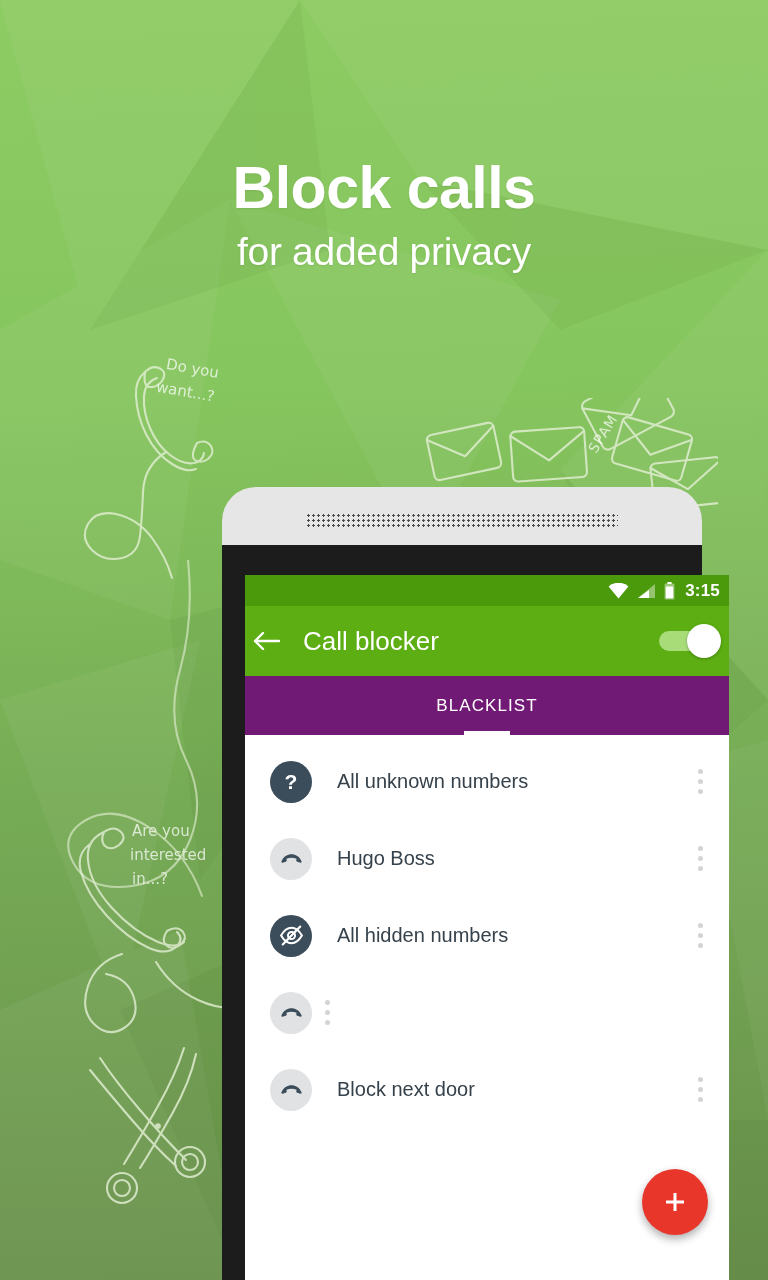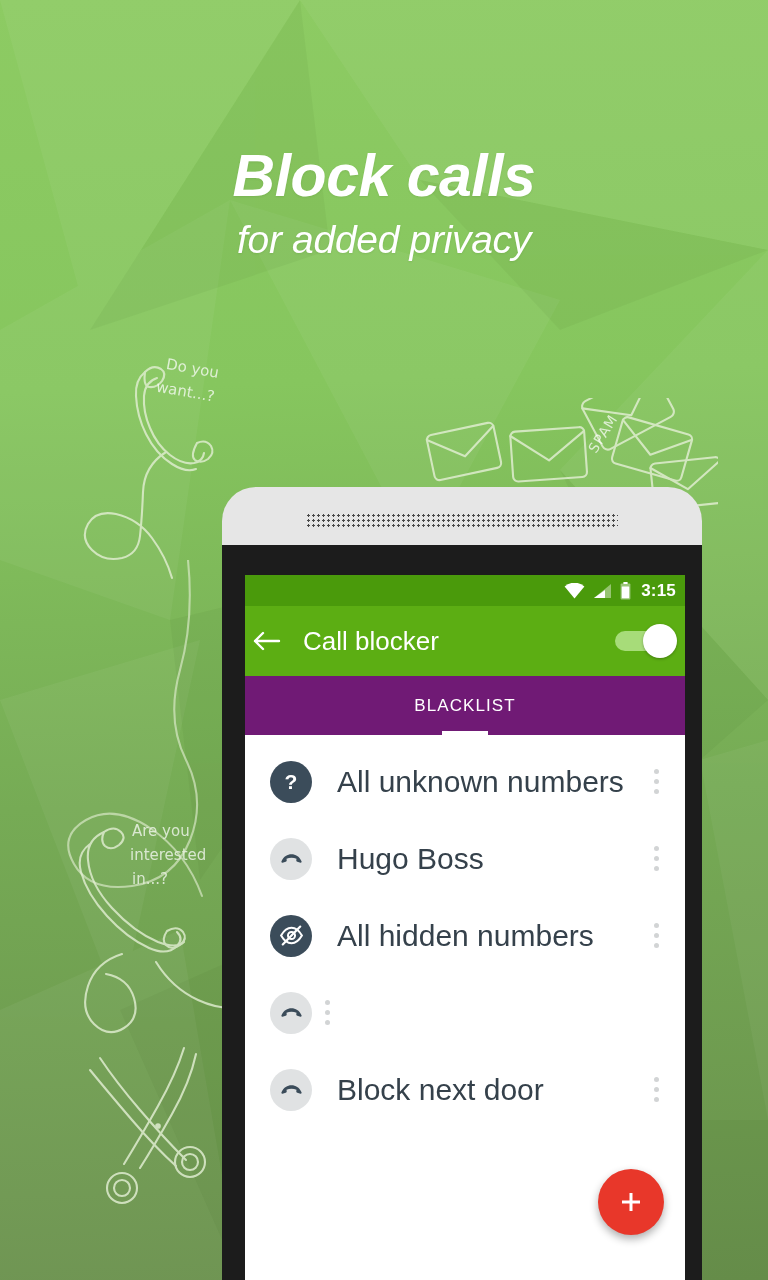--- a/index.html
+++ b/index.html
@@ -21,28 +21,27 @@
   
   .facets {
     position: absolute;
     inset: 0;
     pointer-events: none;
   }
 
   
   .headline {
     position: absolute;
-    top: 146px;
+    top: 158px;
     left: 0;
     width: 768px;
     text-align: center;
     color: #ffffff;
     line-height: 1.02;
     text-shadow: 0 1px 2px rgba(60,100,30,0.13);
-    font-style: italic;
   }
   .headline .l1 {
     display: block;
     font-size: 59px;
     font-weight: bold;
     letter-spacing: -0.5px;
   }
   .headline .l2 {
     display: block;
     font-size: 39px;
@@ -95,21 +94,21 @@
     left: 0;
     top: 58px;
     width: 480px;
     height: 735px;
     background: #1c1c1c;
   }
   .screen {
     position: absolute;
     left: 23px;
     top: 88px;
-    width: 440px;
+    width: 484px;
     height: 705px;
     background: #ffffff;
     overflow: hidden;
   }
 
   
   .statusbar {
     position: relative;
     height: 31px;
     background: #4a9a0b;
@@ -241,21 +240,21 @@
   .avatar.dark { background: #3b4c5a; }
   .avatar.light { background: #e0e2e3; }
   .avatar .qmark {
     color: #ffffff;
     font-size: 21px;
     font-weight: bold;
     line-height: 1;
   }
   .row .name {
     margin-left: 25px;
-    font-size: 30px;
+    font-size: 20px;
     color: #35414b;
     flex: 1;
     white-space: nowrap;
   }
   .overflow {
     width: 30px;
     height: 46px;
     display: flex;
     flex-direction: column;
     align-items: center;

